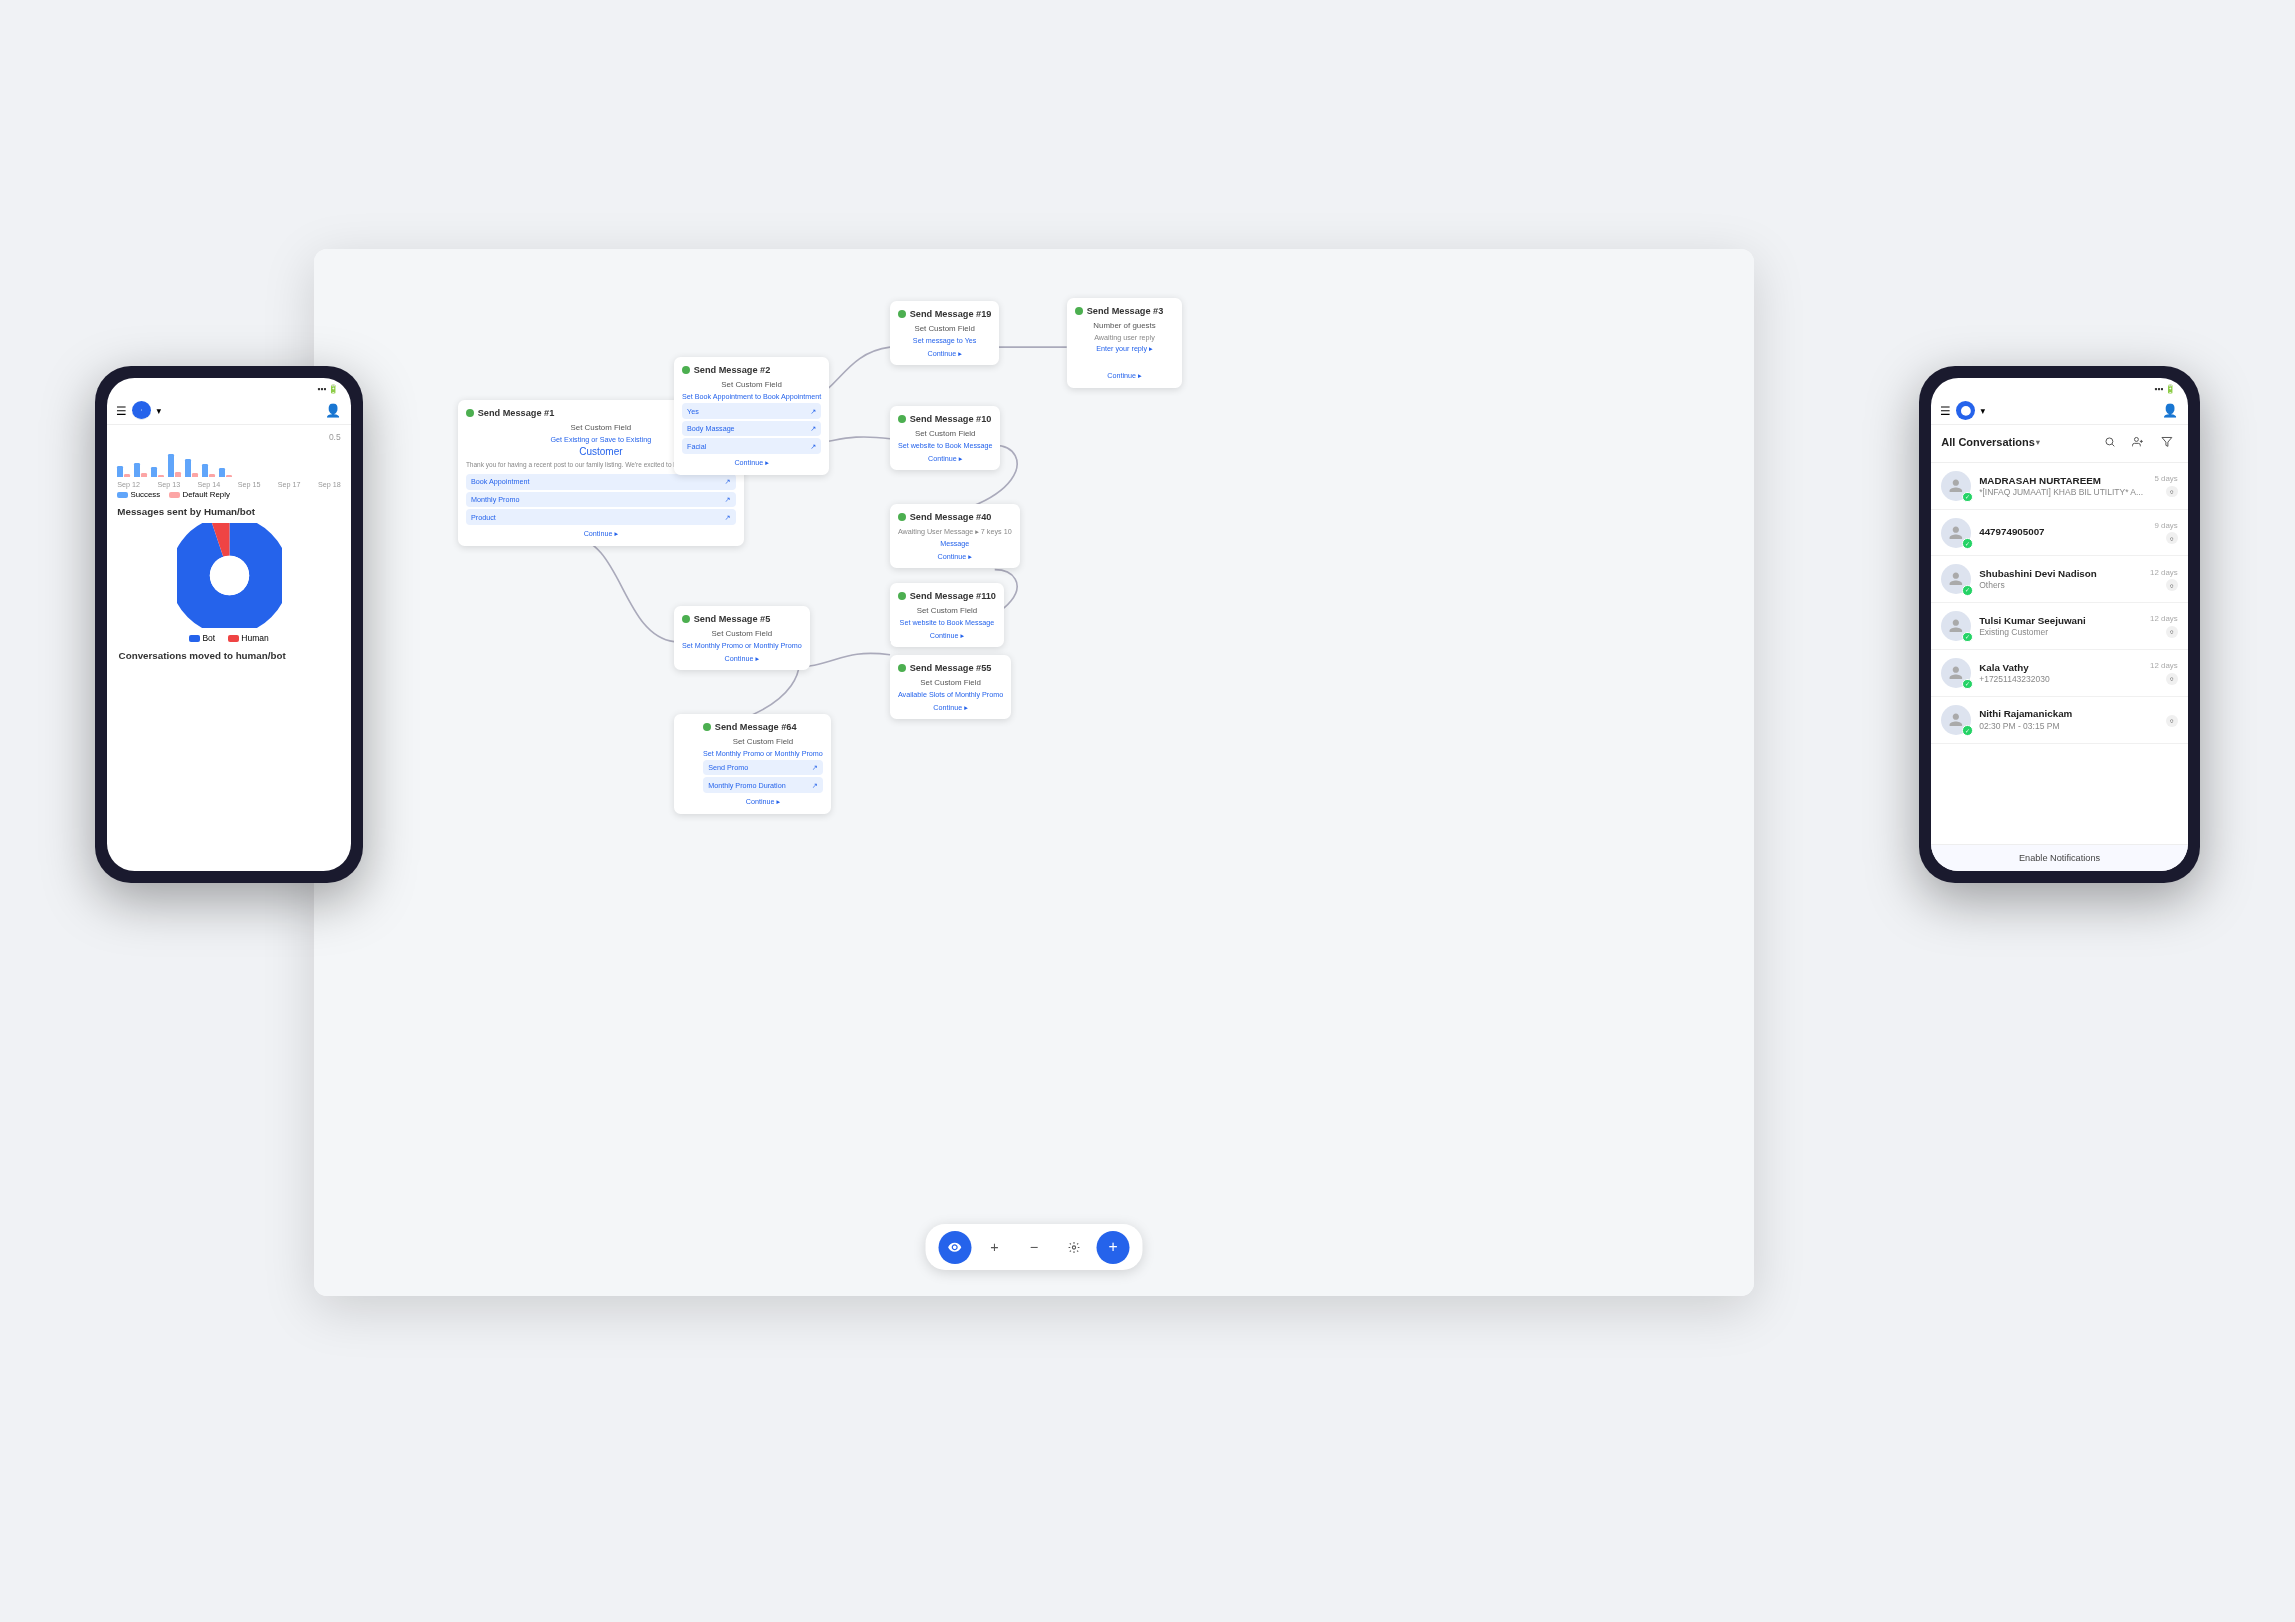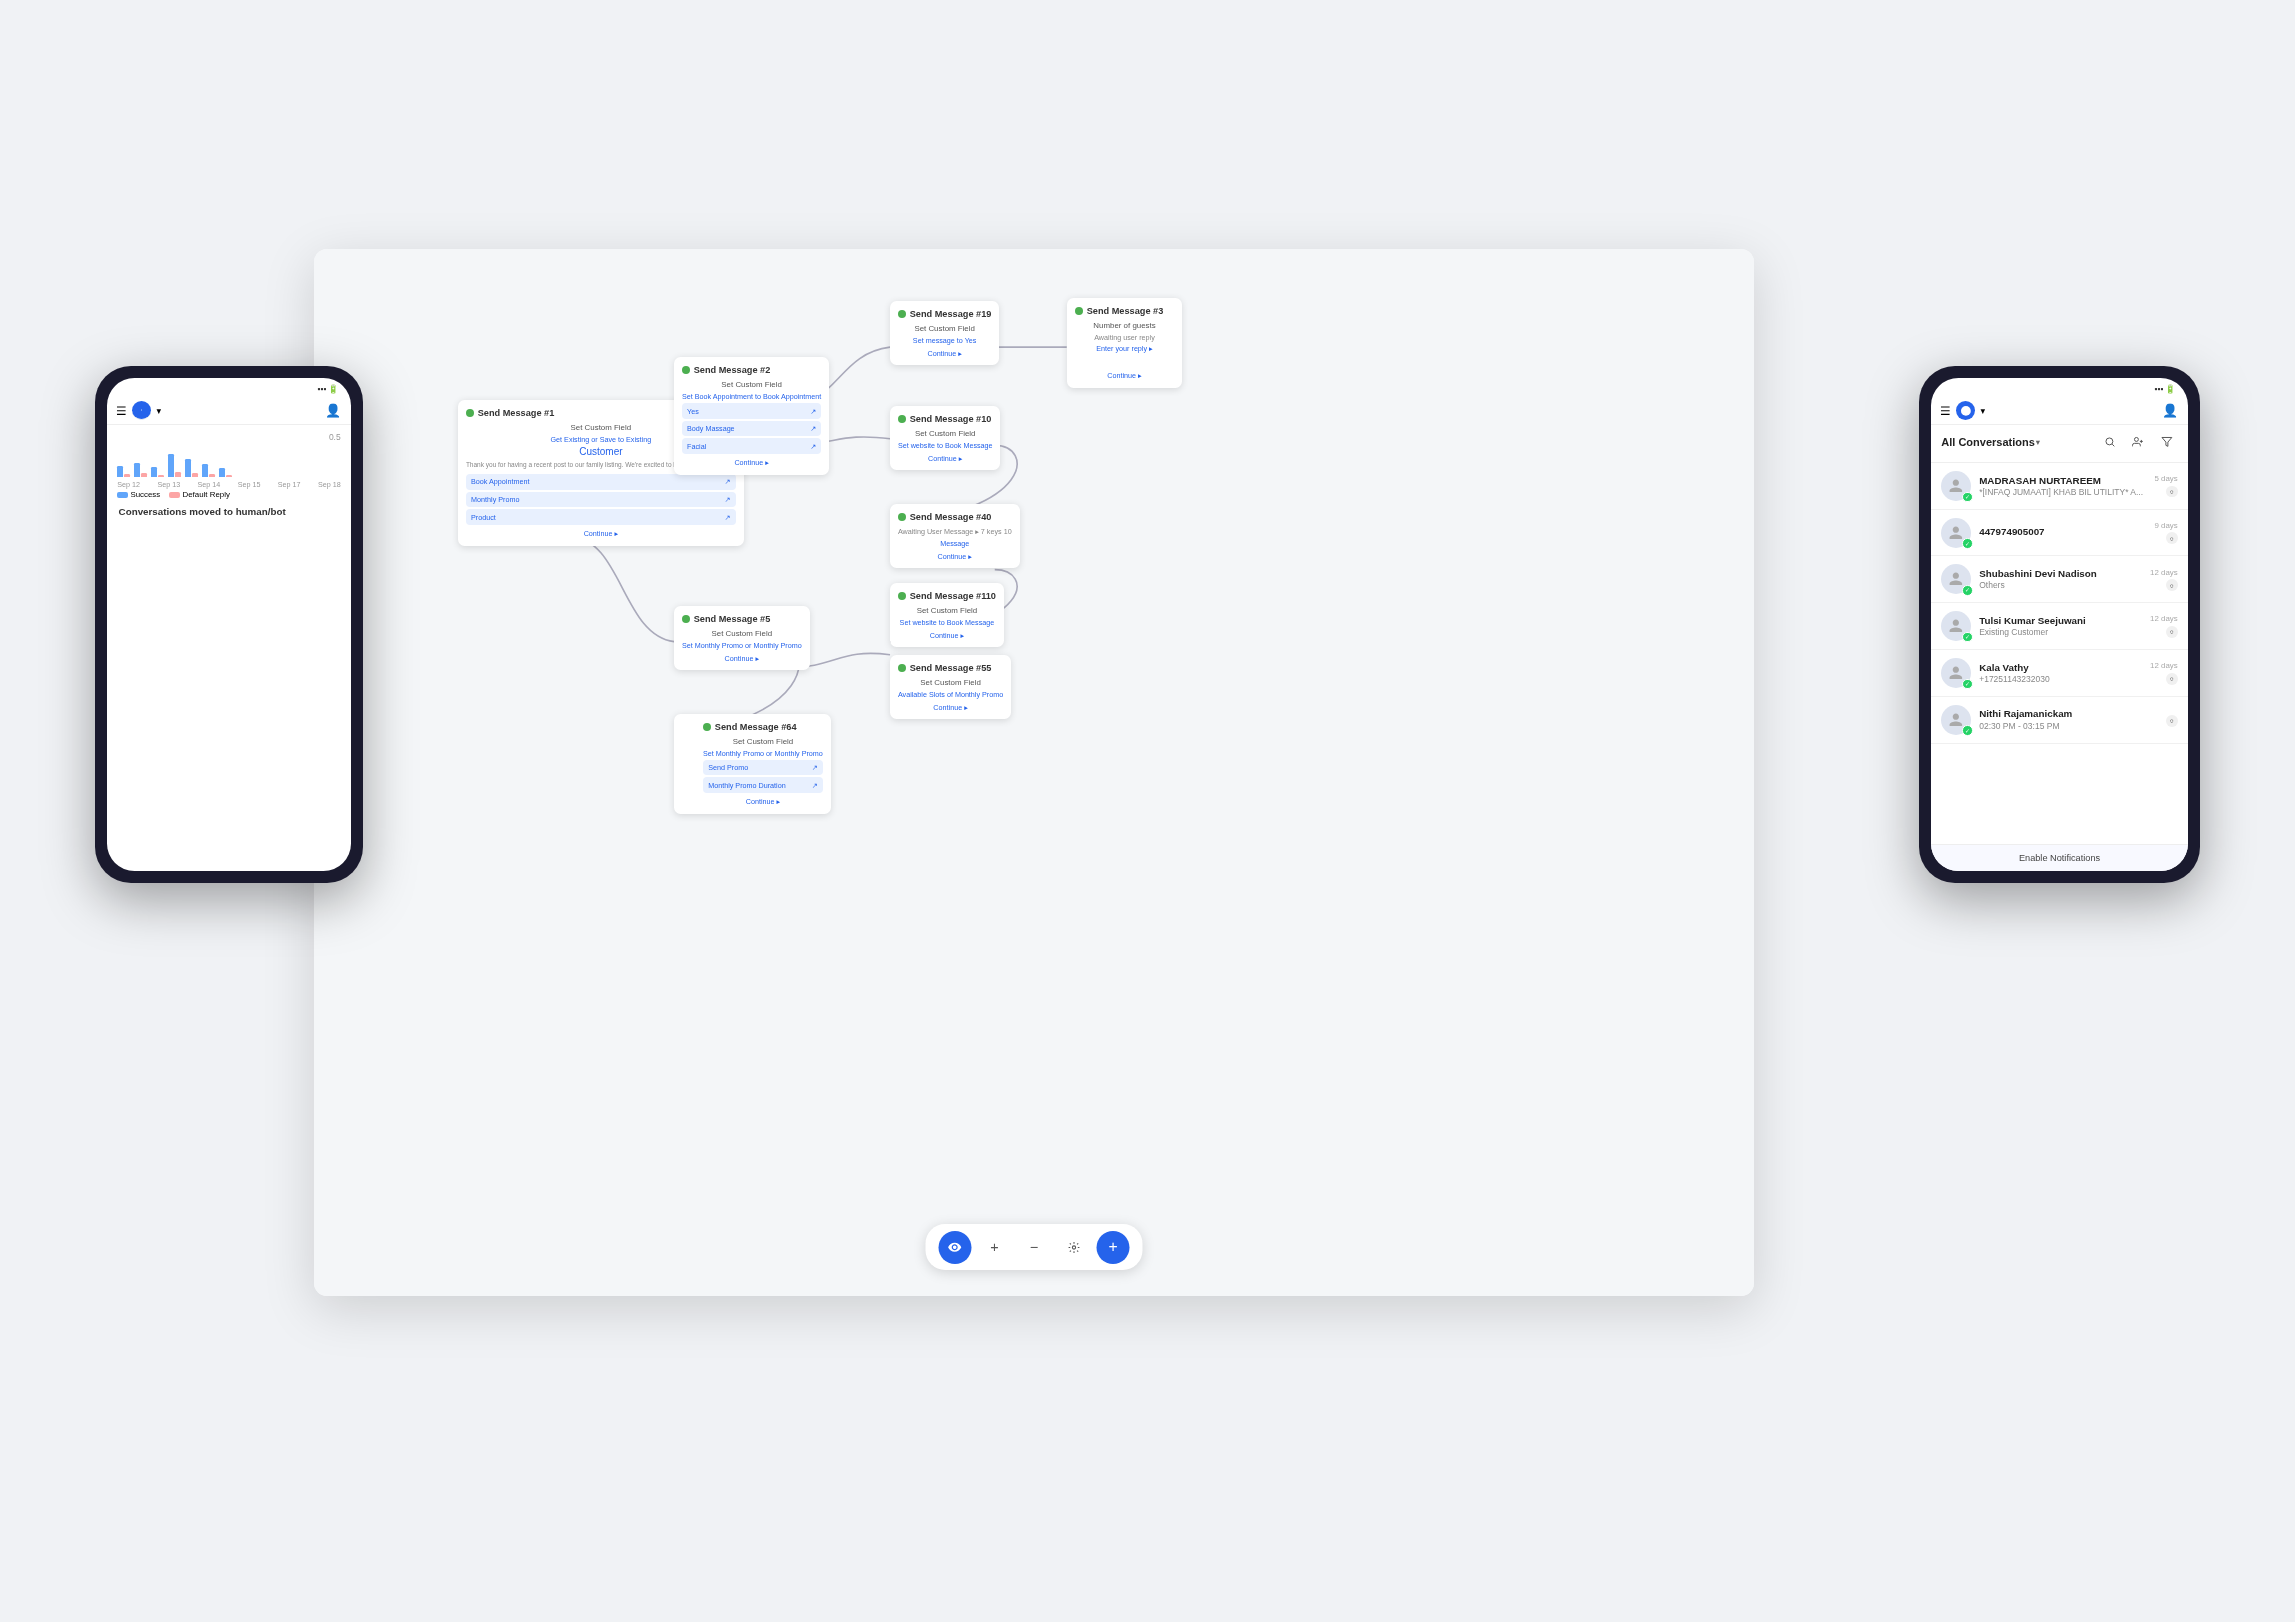--- a/index.html
+++ b/index.html
@@ -646,20 +646,41 @@
             <div class="legend-dot" style="background:#60a5fa;"></div>
             <span>Success</span>
           </div>
           <div class="legend-item">
             <div class="legend-dot" style="background:#fca5a5;"></div>
             <span>Default Reply</span>
           </div>
         </div>
       </div>
 
+      <div class="pie-section">
+        <div class="pie-title">Messages sent by Human/bot</div>
+        <svg class="pie-chart" viewBox="0 0 160 160">
+
+          <circle cx="80" cy="80" r="60" fill="none" stroke="#2563eb" stroke-width="60" stroke-dasharray="357 20" stroke-dashoffset="0" transform="rotate(-90 80 80)"></circle>
+
+          <circle cx="80" cy="80" r="60" fill="none" stroke="#ef4444" stroke-width="60" stroke-dasharray="20 357" stroke-dashoffset="-357" transform="rotate(-90 80 80)"></circle>
+
+          <circle cx="80" cy="80" r="30" fill="white"></circle>
+        </svg>
+        <div class="pie-legend">
+          <div class="legend-item">
+            <div class="legend-dot" style="background:#2563eb;"></div>
+            <span>Bot</span>
+          </div>
+          <div class="legend-item">
+            <div class="legend-dot" style="background:#ef4444;"></div>
+            <span>Human</span>
+          </div>
+        </div>
+      </div>
 
       <div class="section-title">Conversations moved to human/bot</div>
     </div>
   </div>
 </div>
 
 <div class="phone-right">
   <div class="phone-right-inner">
 
     <div class="phone-status-bar">

